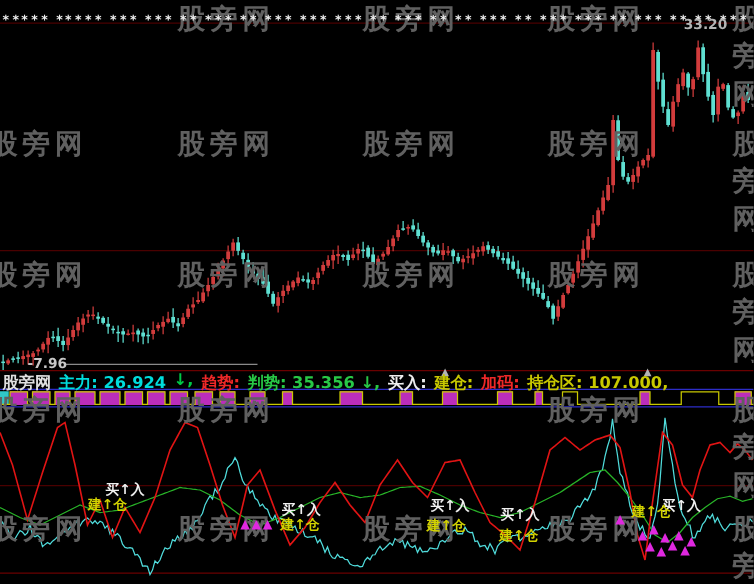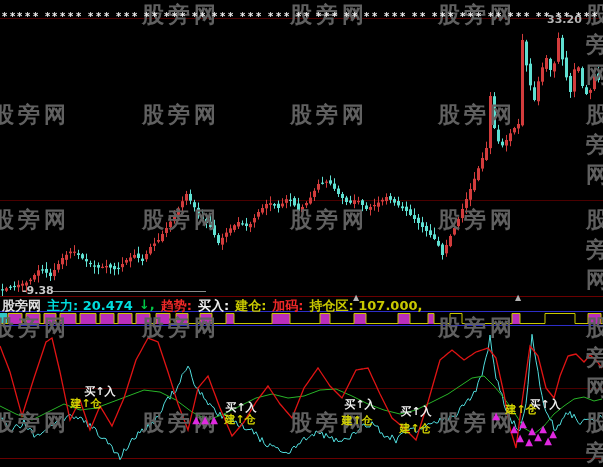--- a/index.html
+++ b/index.html
@@ -444,21 +444,21 @@
       <div class="starmark" style="left: 508px; top: 12px; color: rgb(240, 240, 240);">*</div>
       <div class="starmark" style="left: 516px; top: 12px; color: rgb(240, 240, 240);">*</div>
       <div class="starmark" style="left: 524px; top: 12px; color: rgb(240, 240, 240);">*</div>
       <div class="starmark" style="left: 536px; top: 12px; color: rgb(240, 240, 240);">*</div>
       <div class="starmark" style="left: 544px; top: 12px; color: rgb(240, 240, 240);">*</div>
       <div class="starmark" style="left: 556px; top: 12px; color: rgb(240, 240, 240);">*</div>
       <div class="starmark" style="left: 564px; top: 12px; color: rgb(240, 240, 240);">*</div>
       <div class="starmark" style="left: 576px; top: 12px; color: rgb(240, 240, 240);">*</div>
       <div class="starmark" style="left: 584px; top: 12px; color: rgb(240, 240, 240);">*</div>
       <div class="starmark" style="left: 592px; top: 12px; color: rgb(240, 240, 240);">*</div>
-      <div class="toplabel" style="left: 22px; top: 284px; color: rgb(200, 200, 200);">-9.38</div>
+      <div class="toplabel" style="left: 22px; top: 284px; color: rgb(200, 200, 200);">-7.96</div>
       <div class="toplabel" style="left: 547px; top: 13px; color: rgb(180, 180, 180);">33.20</div>
       <div class="tri" style="left: 356px; top: 293px; color: rgb(180, 180, 180); font-size: 8px;">▲</div>
       <div class="tri" style="left: 518px; top: 293px; color: rgb(180, 180, 180); font-size: 8px;">▲</div>
       <div class="sig" style="left: 100px; top: 384px; color: rgb(240, 240, 240);">买↑入</div>
       <div class="sig" style="left: 241px; top: 400px; color: rgb(240, 240, 240);">买↑入</div>
       <div class="sig" style="left: 360px; top: 397px; color: rgb(240, 240, 240);">买↑入</div>
       <div class="sig" style="left: 416px; top: 404px; color: rgb(240, 240, 240);">买↑入</div>
       <div class="sig" style="left: 545px; top: 397px; color: rgb(240, 240, 240);">买↑入</div>
       <div class="sig" style="left: 86px; top: 396px; color: rgb(210, 210, 0);">建↑仓</div>
       <div class="sig" style="left: 240px; top: 412px; color: rgb(210, 210, 0);">建↑仓</div>
@@ -475,23 +475,24 @@
       <div class="tri" style="left: 520px; top: 433px; color: rgb(224, 40, 224);">▲</div>
       <div class="tri" style="left: 529px; top: 437px; color: rgb(224, 40, 224);">▲</div>
       <div class="tri" style="left: 538px; top: 432px; color: rgb(224, 40, 224);">▲</div>
       <div class="tri" style="left: 543px; top: 424px; color: rgb(224, 40, 224);">▲</div>
       <div class="tri" style="left: 548px; top: 436px; color: rgb(224, 40, 224);">▲</div>
       <div class="tri" style="left: 553px; top: 429px; color: rgb(224, 40, 224);">▲</div>
     </div>
 
   <div id="param-row" style="top: 297px; font-size: 13px;">
       <span style="color: rgb(224, 224, 224);">股旁网</span>
-      <span style="color: rgb(0, 220, 220);">主力: 20.474</span>
+      <span style="color: rgb(0, 220, 220);">主力: 26.924</span>
       <span style="color: rgb(0, 200, 70);">↓,</span>
       <span style="color: rgb(238, 40, 40);">趋势:</span>
+      <span style="color: rgb(40, 200, 70);">判势: 35.356 ↓,</span>
       <span style="color: rgb(238, 238, 238);">买入:</span>
       <span style="color: rgb(200, 200, 0);">建仓:</span>
       <span style="color: rgb(238, 40, 40);">加码:</span>
       <span style="color: rgb(200, 200, 0);">持仓区: 107.000,</span>
     </div>
 
   <div class="panel-hit" style="top:18px;height:278px;"></div>
   <div class="panel-hit" style="top:311px;height:15px;"></div>
   <div class="panel-hit" style="top:326px;height:134px;"></div>
 </div>

